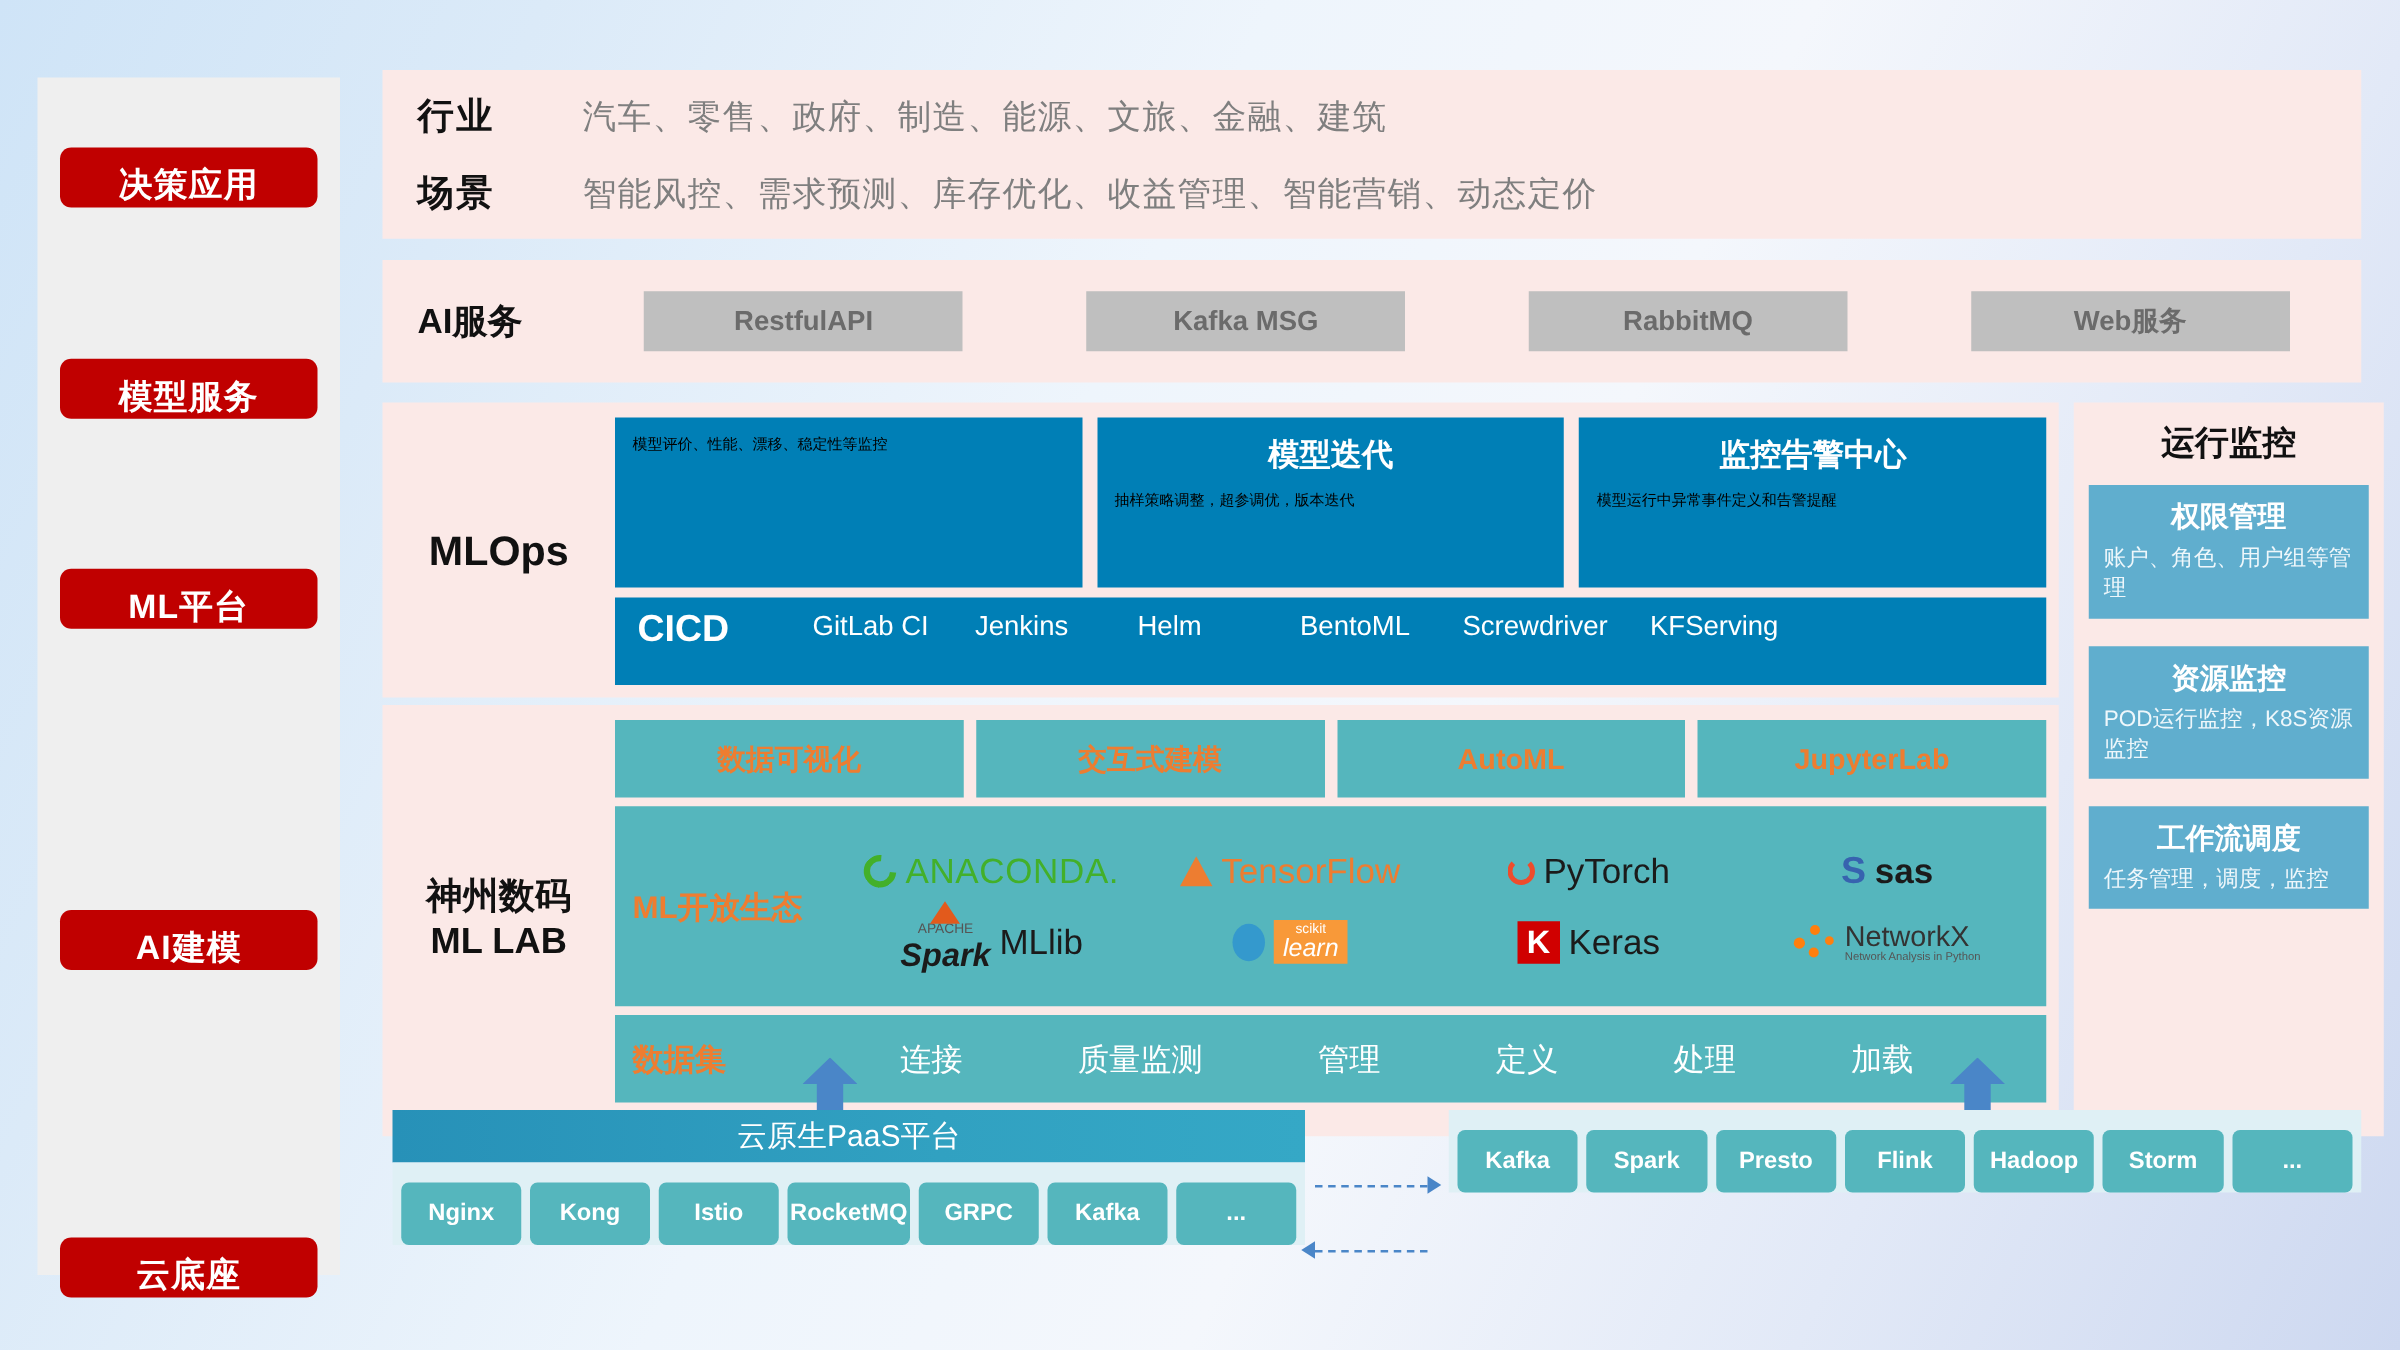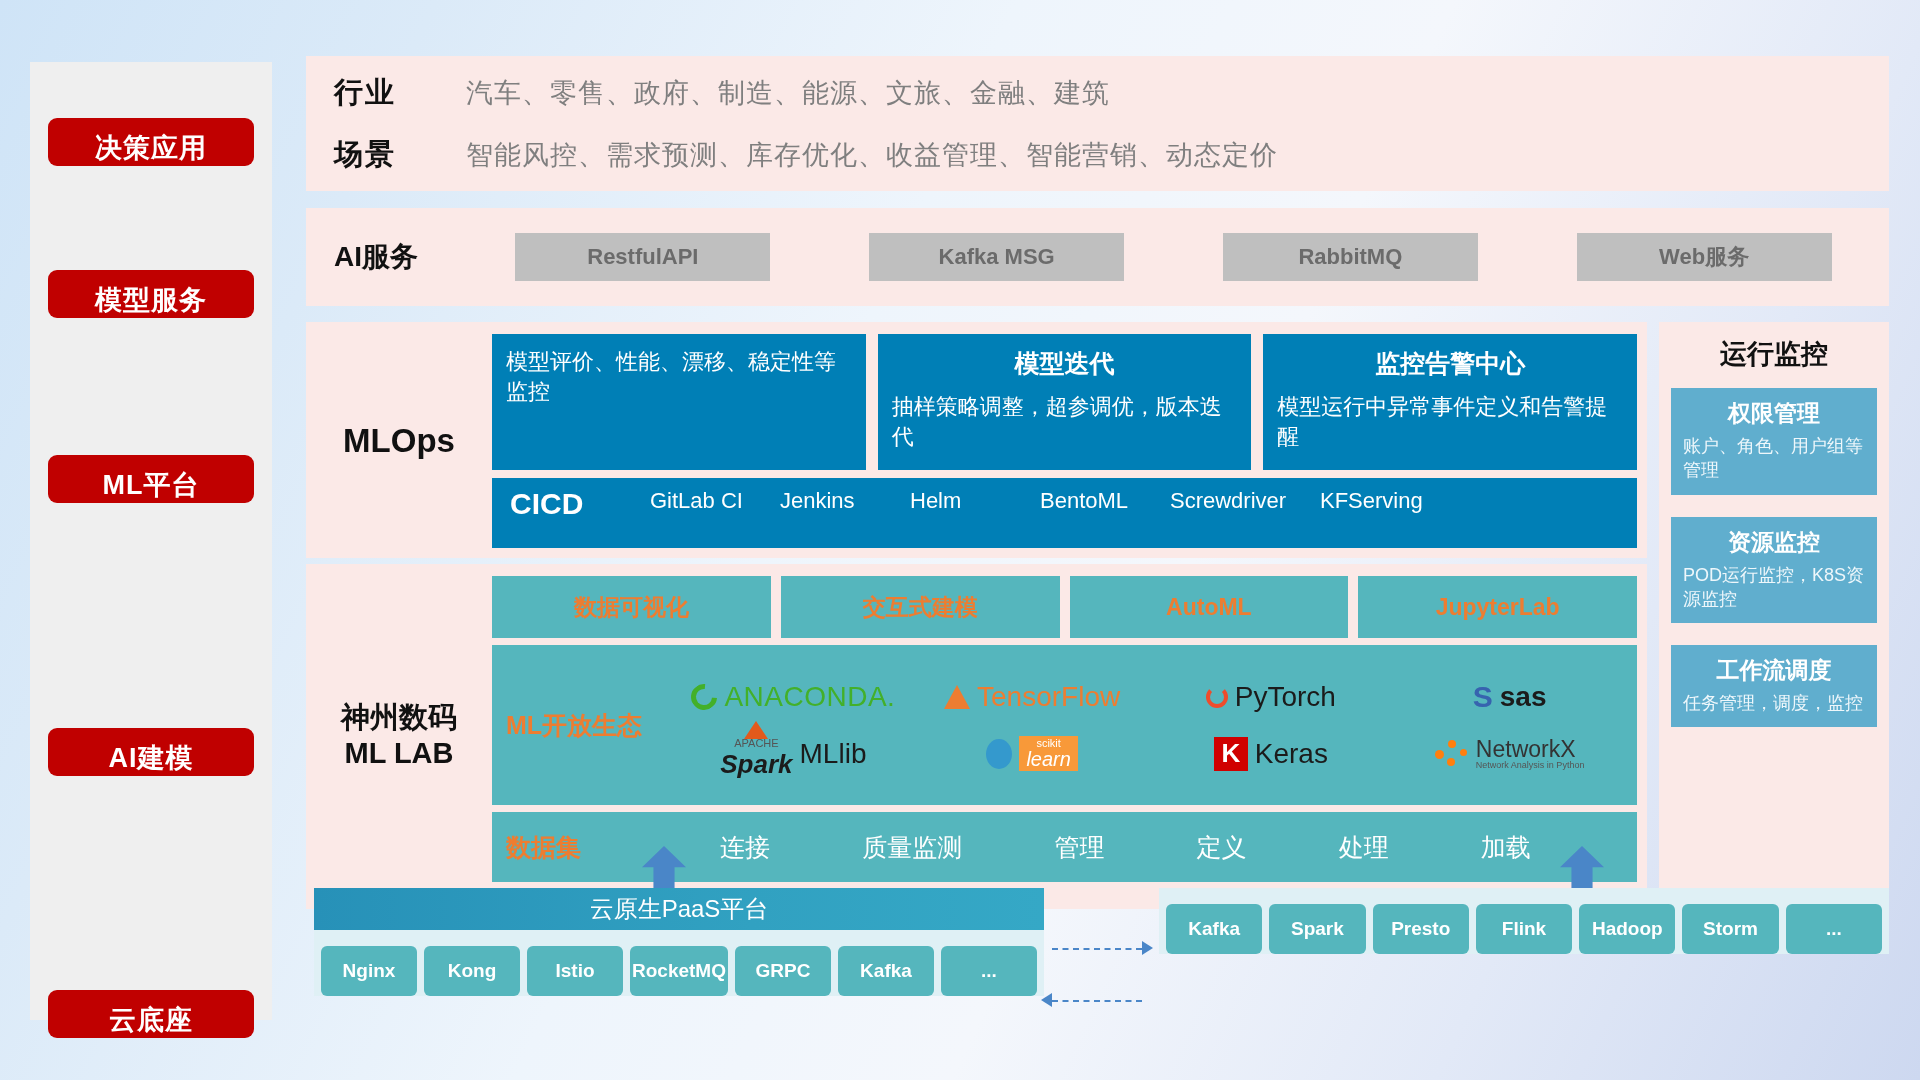--- a/index.html
+++ b/index.html
@@ -25,21 +25,21 @@
     left: 18px; width: 206px; height: 48px;
     background: #c00000;
     border-radius: 9px;
     color: #fff;
     font-size: 27px;
     font-weight: bold;
     display: flex; align-items: flex-end; justify-content: center;
     letter-spacing: 1px;
   }
   #rail-decision { top: 56px; }
-  #rail-modelsvc { top: 208px; }
+  #rail-modelsvc { top: 225px; }
   #rail-mlplat    { top: 393px; }
   #rail-aimodel   { top: 666px; }
   #rail-cloud     { top: 928px; }
 
   
   #main-col {
     position: absolute;
     left: 306px; top: 56px;
     width: 1583px;
   }
@@ -111,21 +111,21 @@
     background: #007fb6;
     color: #fff;
     padding: 13px 14px 10px 14px;
     display: flex; flex-direction: column;
   }
   .mlops-card-title {
     font-size: 25px; font-weight: bold; text-align: center;
     margin-bottom: 12px;
   }
   .mlops-card-desc {
-    font-size: 22px; line-height: 1.38; color: #ffffff;
+    font-size: 12px; line-height: 1.38; color: #000000;
   }
   #cicd-bar {
     background: #007fb6;
     height: 76px;
     display: flex; align-items: flex-start;
     padding: 10px 6px 0 18px;
     color: #fff;
     overflow: hidden;
   }
   #cicd-title {
@@ -204,21 +204,21 @@
   #dataset-items {
     flex: 1; display: flex; justify-content: space-around;
     padding-right: 60px;
   }
   .ds-item { color: #fff; font-size: 25px; }
 
   
   #band-monitor {
     position: absolute;
     top: 266px; left: 1353px;
-    width: 230px; height: 587px;
+    width: 248px; height: 587px;
     background: #fbe9e7;
     padding: 14px 12px;
     display: flex; flex-direction: column;
   }
   #monitor-title {
     font-size: 27px; font-weight: bold; color: #111;
     text-align: center; margin-bottom: 16px;
   }
   .mon-card {
     background: #60aece;

